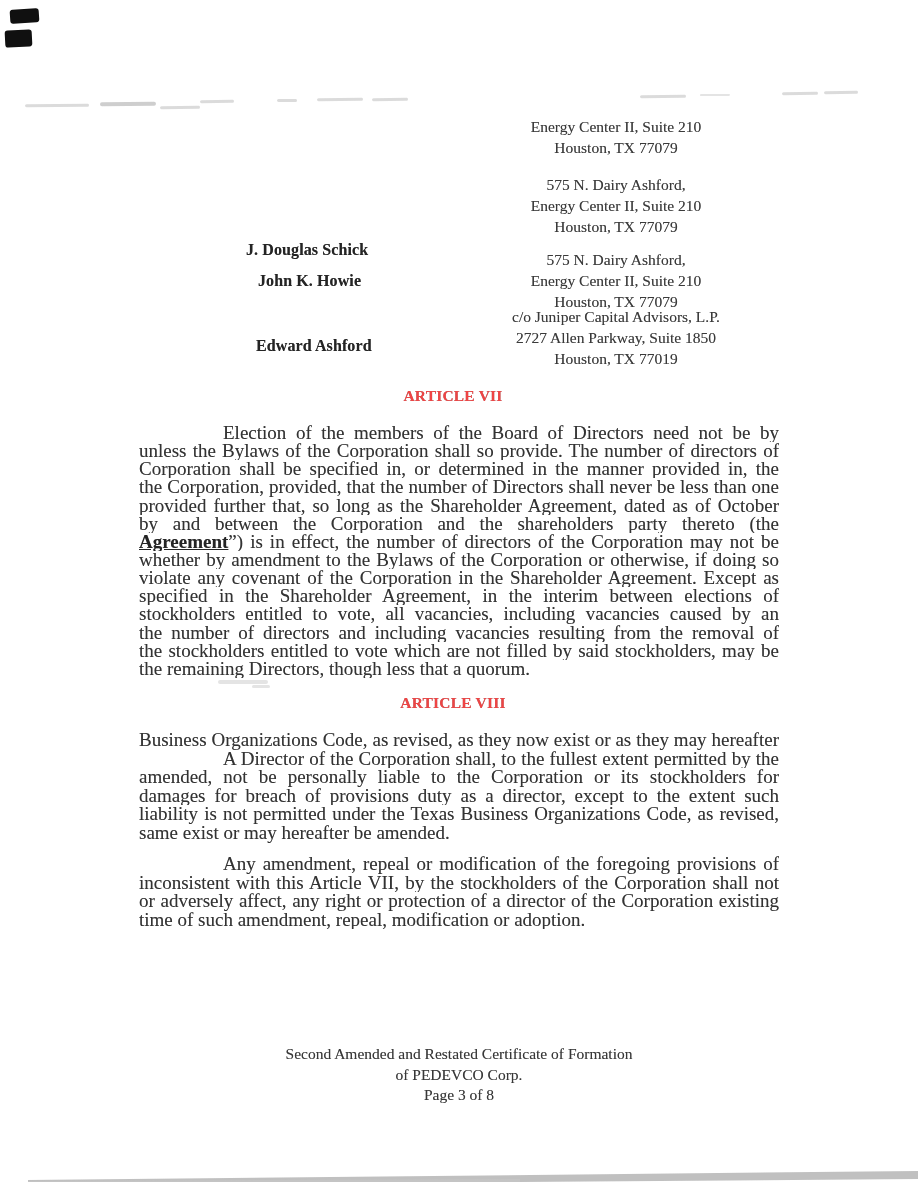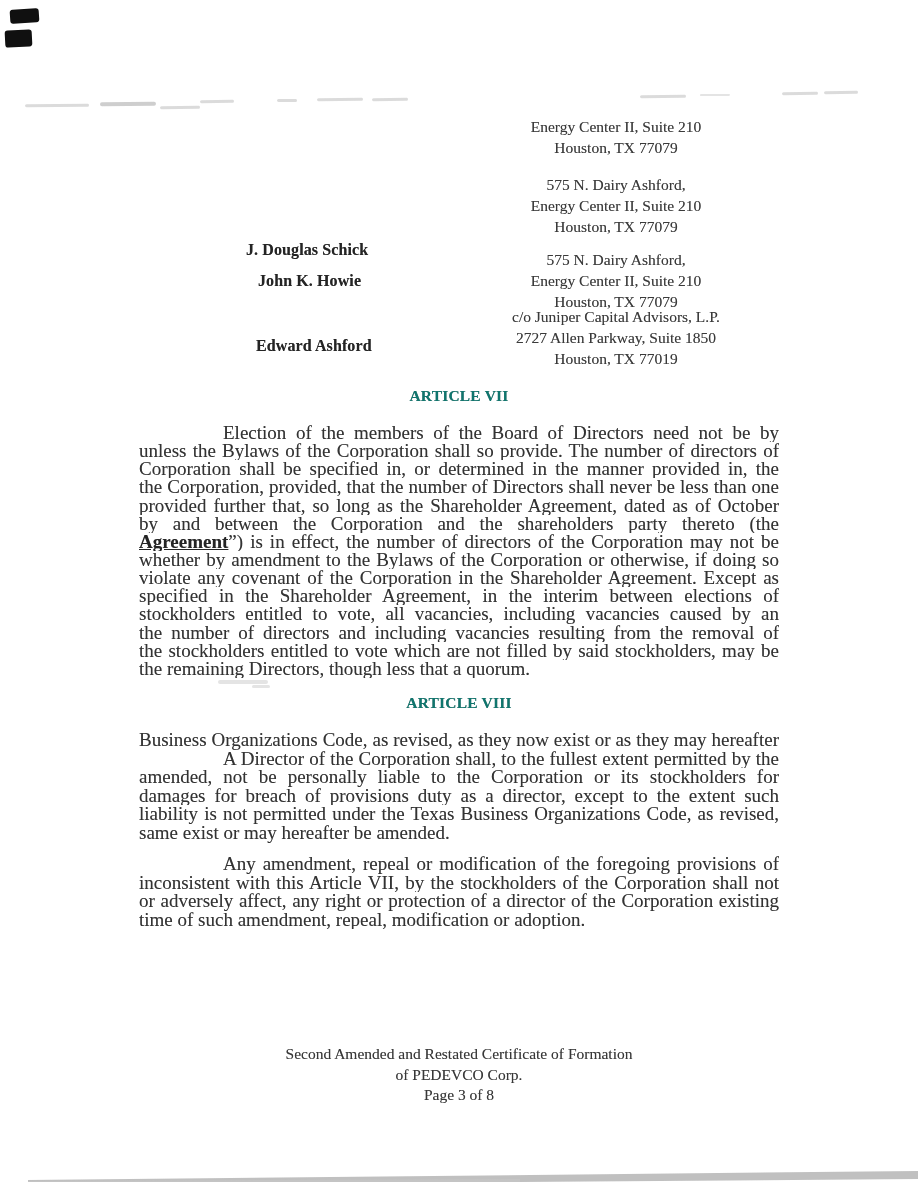--- a/index.html
+++ b/index.html
@@ -24,22 +24,22 @@
   .dname {
     position:absolute; font-weight:bold; font-size:16px; color:#242424;
     text-shadow:0 0 0.5px rgba(40,40,40,0.5); letter-spacing:0.1px;
   }
   .dname-1 { left:246px; top:207px;margin-top:34px; }
   .dname-2 { left:258px; top:272px; }
   .dname-3 { left:256px; top:337px; }
 
   
   .heading {
-    position:absolute; left:139px; width:640px; text-align:center;
-    font-weight:bold; font-size:15.5px; color:#0f766e;
+    position:absolute; left:133px; width:640px; text-align:center;
+    font-weight:bold; font-size:15.5px; color:#ef4444;
     text-shadow:0 0 0.5px rgba(40,40,40,0.5); letter-spacing:0.2px;
   }
   .h-vii  { top:387px; }
   .h-viii { top:694px; }
 
   .para {
     position:absolute; left:139px; width:640px;
     font-size:19px; color:#333333;
     text-shadow:0 0 0.5px rgba(60,60,60,0.4);
   }

